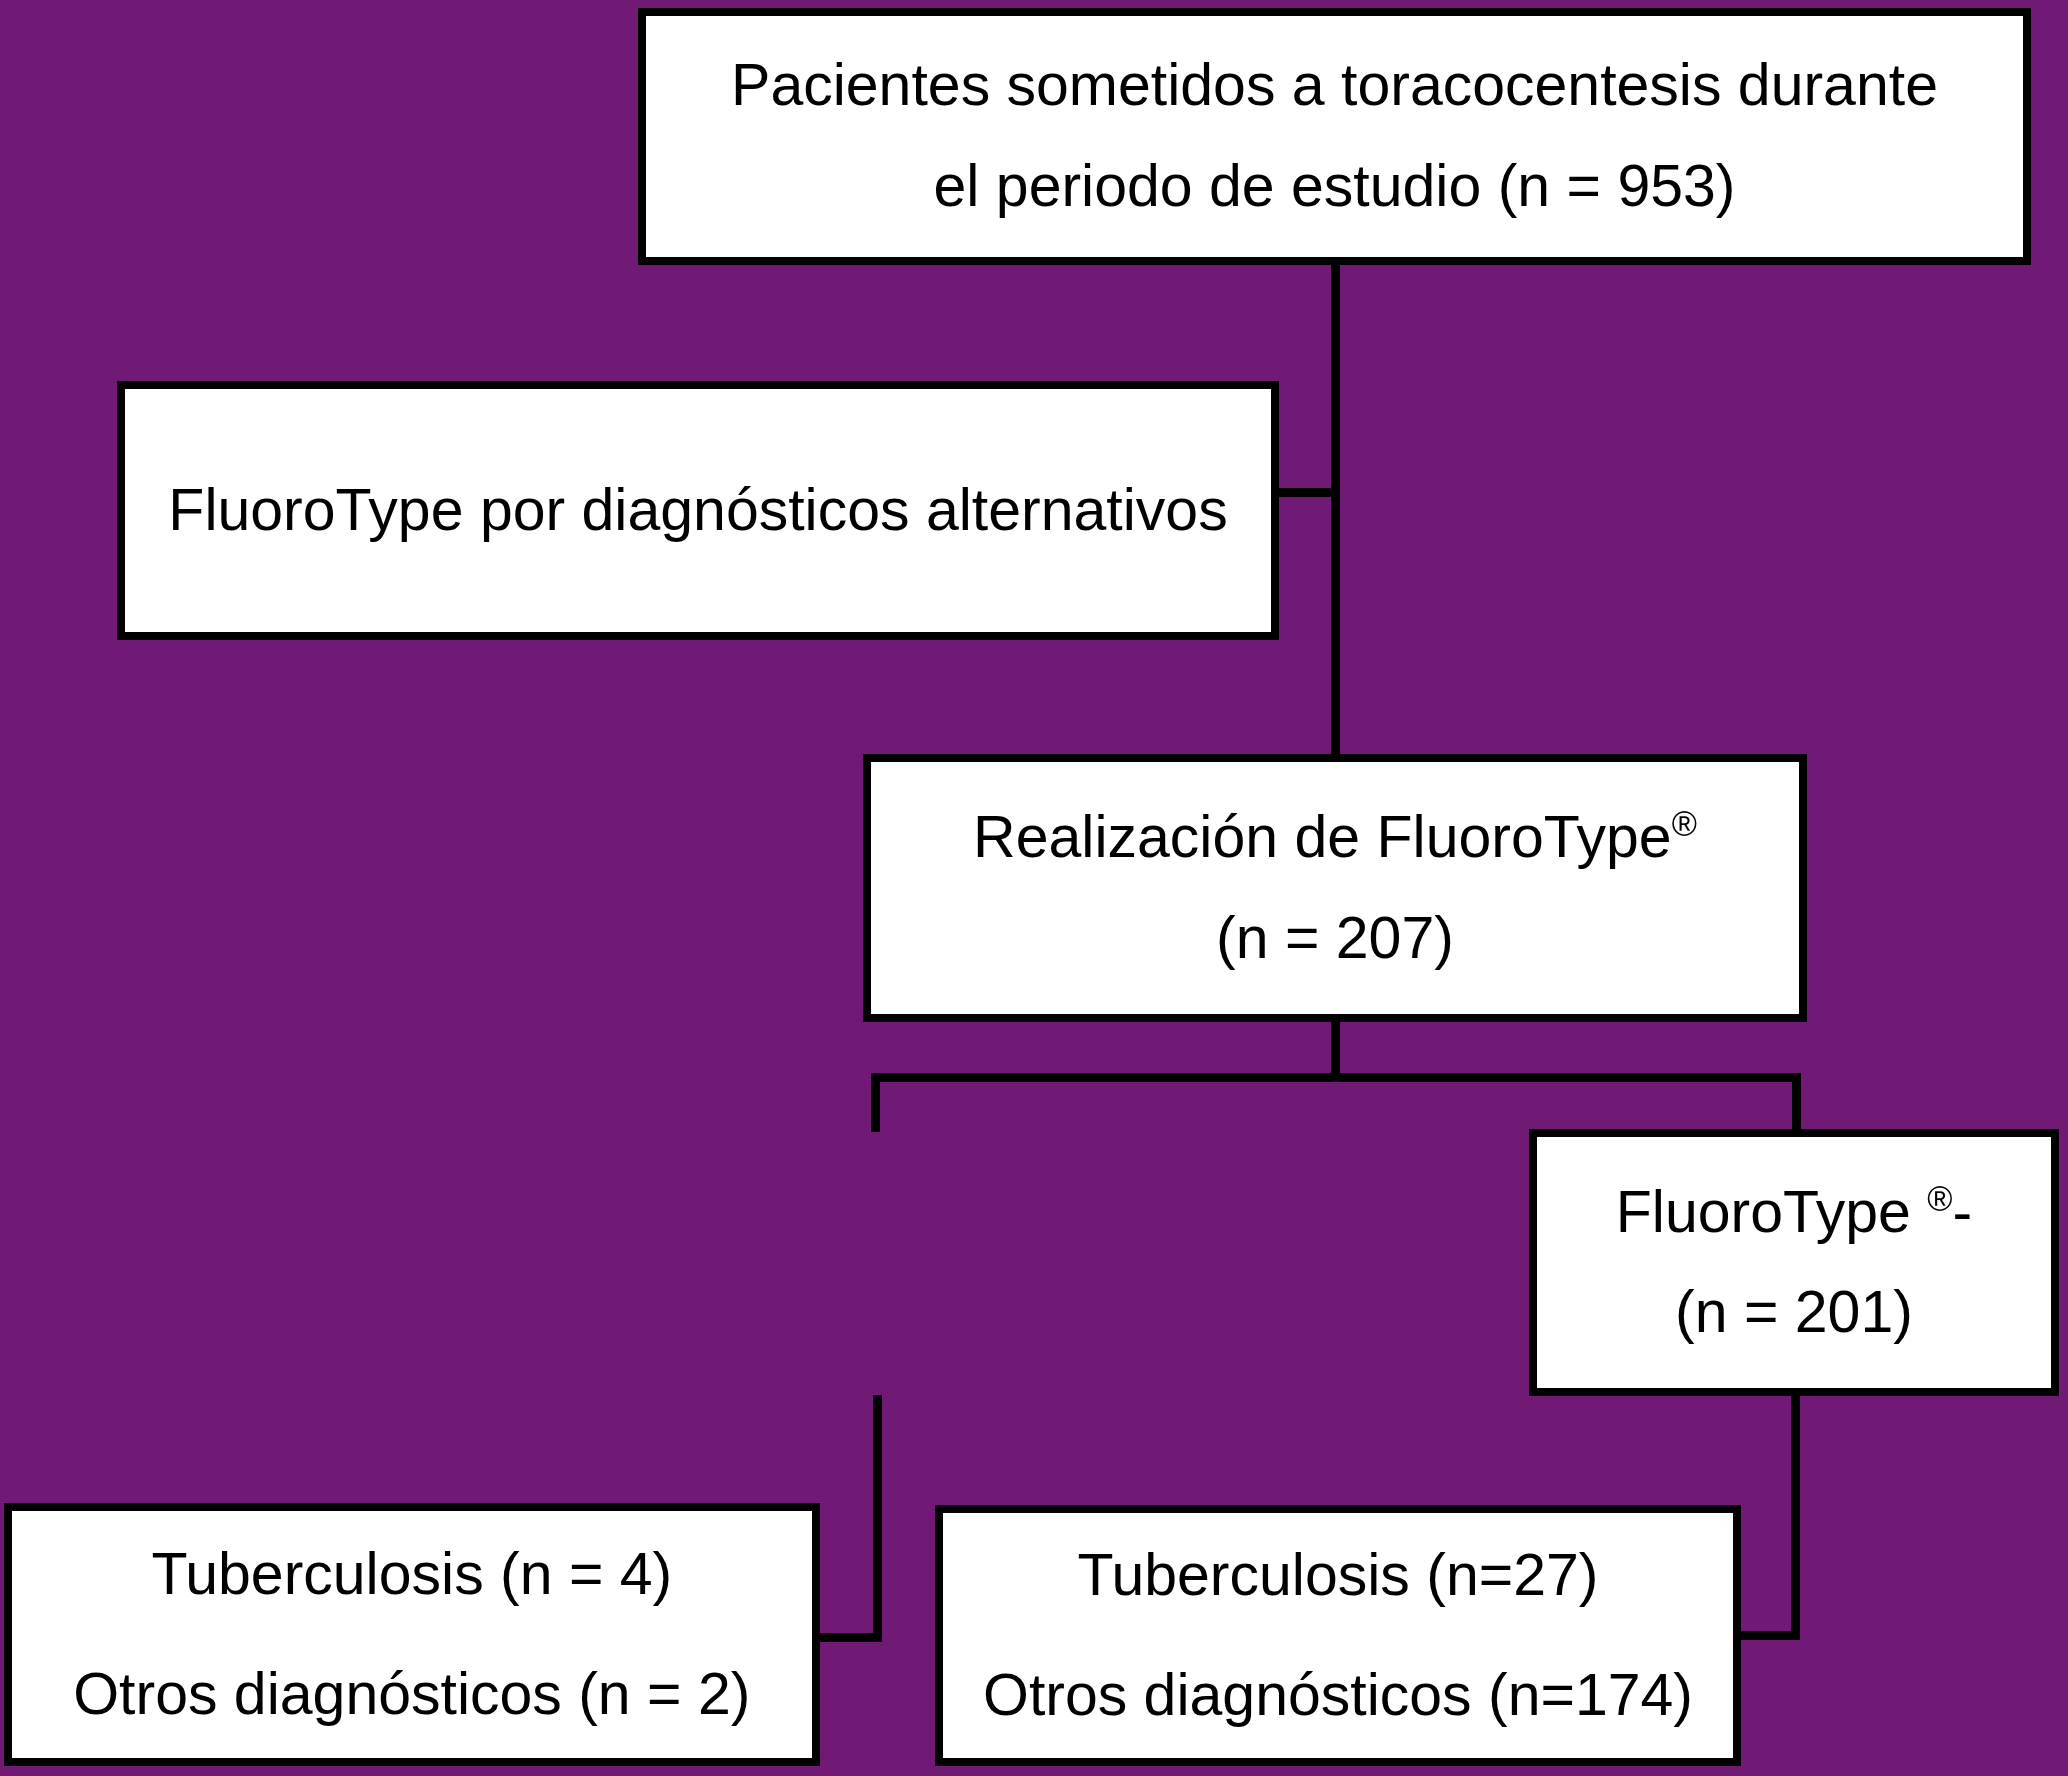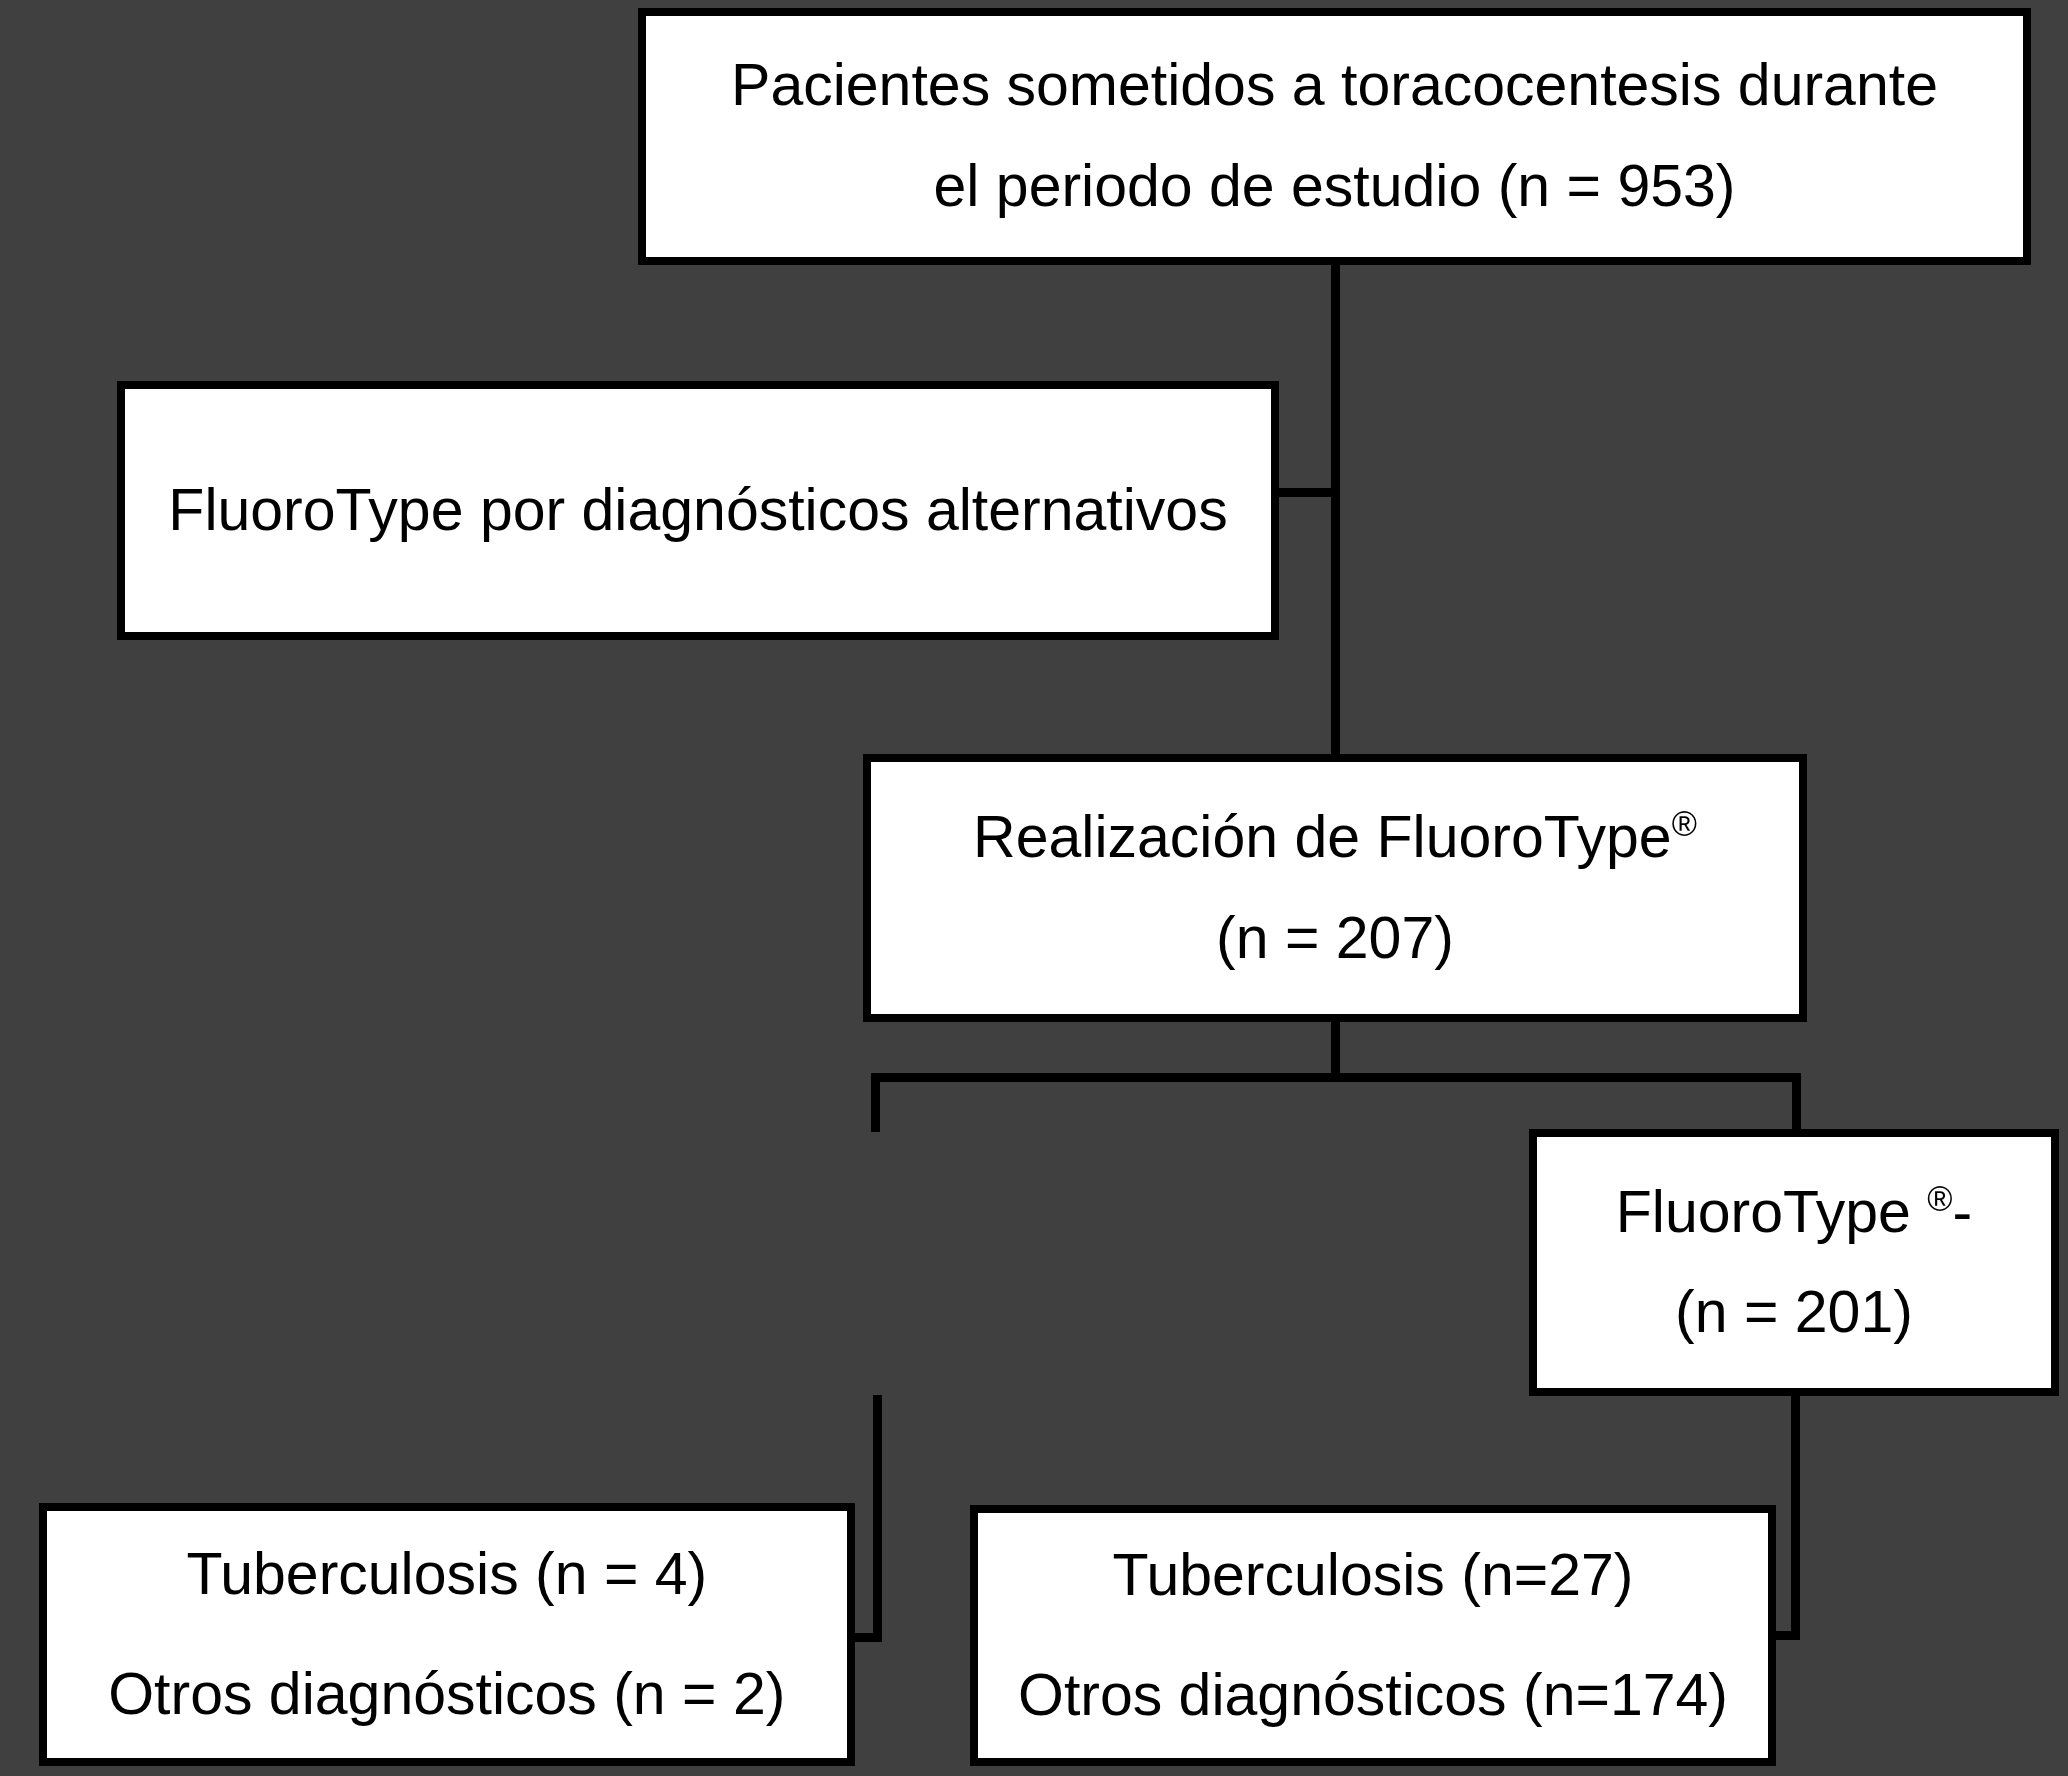--- a/index.html
+++ b/index.html
@@ -4,21 +4,21 @@
 <style>
   html, body {
     margin: 0;
     padding: 0;
     background: #ffffff;
   }
   #figure {
     position: relative;
     width: 2069px;
     height: 1777px;
-    background: #404040;
+    background: #701a75;
     font-family: "Liberation Sans", "DejaVu Sans", sans-serif;
     color: #000000;
   }
   .box {
     position: absolute;
     box-sizing: border-box;
     border: 8.6px solid #000000;
     background: #ffffff;
     display: flex;
     flex-direction: column;
@@ -27,21 +27,21 @@
     text-align: center;
     row-gap: 5.7px;
     z-index: 2;
   }
   .box .line {
     font-size: 59px;
     line-height: 95px;
     white-space: nowrap;
     color: #000000;
   }
-  .box.widegap { row-gap: 25px; margin-left: 35px; }
+  .box.widegap { row-gap: 25px; }
   .sup {
     font-size: 0.58em;
     vertical-align: super;
     line-height: 0;
   }
   .connector {
     position: absolute;
     background: #000000;
     z-index: 1;
   }

